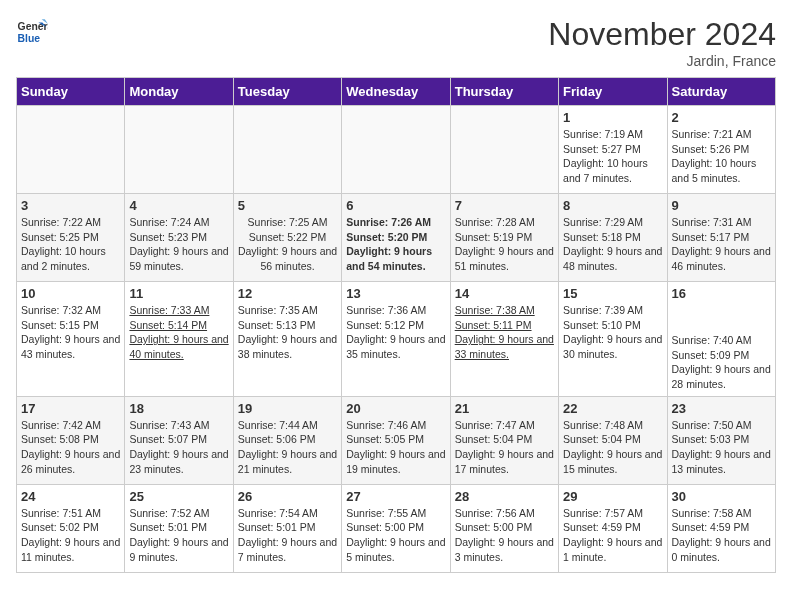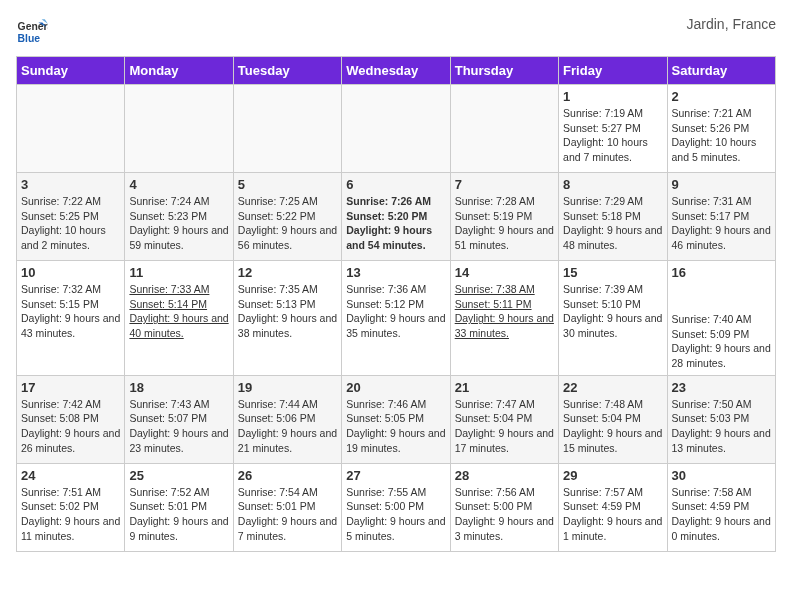--- a/index.html
+++ b/index.html
@@ -36,21 +36,21 @@
     .location {
       font-size: 14px;
       color: #555;
     }
     table {
       width: 100%;
       border-collapse: collapse;
       font-size: 11px;
     }
     thead th {
-      background-color: #6d28d9;
+      background-color: #4c1d95;
       color: white;
       padding: 6px 4px;
       text-align: left;
       font-size: 13px;
       font-weight: bold;
       border: 1px solid #ccc;
     }
     tbody td {
       border: 1px solid #ccc;
       vertical-align: top;
@@ -88,20 +88,21 @@
 <div class="header-area">
   <div class="logo">
     <svg class="logo-icon" viewBox="0 0 40 40">
       <text x="2" y="18" font-size="13" font-weight="bold" fill="#333">General</text>
       <text x="2" y="32" font-size="13" font-weight="bold" fill="#1a5fb4">Blue</text>
       <polygon points="28,8 38,14 33,8" fill="#1a5fb4"></polygon>
       <polygon points="32,4 40,10 36,4" fill="#6aaedf"></polygon>
     </svg>
   </div>
   <div class="title-area">
+    <div class="month-title">November 2024</div>
     <div class="location">Jardin, France</div>
   </div>
 </div>
 
 <table>
   <thead>
     <tr>
     <th>Sunday</th>
         <th>Monday</th>
         <th>Tuesday</th>
@@ -139,21 +140,21 @@
 Daylight: 10 hours and 2 minutes.</div>
         </td>
         <td>
           <div class="day-num">4</div>
           <div class="day-info" style="white-space: pre-line;">Sunrise: 7:24 AM
 Sunset: 5:23 PM
 Daylight: 9 hours and 59 minutes.</div>
         </td>
         <td>
           <div class="day-num">5</div>
-          <div class="day-info" style="white-space: pre-line;">Sunrise: 7:25 AM
+          <div class="day-info" style="white-space: pre-line; text-align: center;">Sunrise: 7:25 AM
 Sunset: 5:22 PM
 Daylight: 9 hours and 56 minutes.</div>
         </td>
         <td>
           <div class="day-num">6</div>
           <div class="day-info" style="white-space: pre-line; font-weight: bold;">Sunrise: 7:26 AM
 Sunset: 5:20 PM
 Daylight: 9 hours and 54 minutes.</div>
         </td>
         <td>

